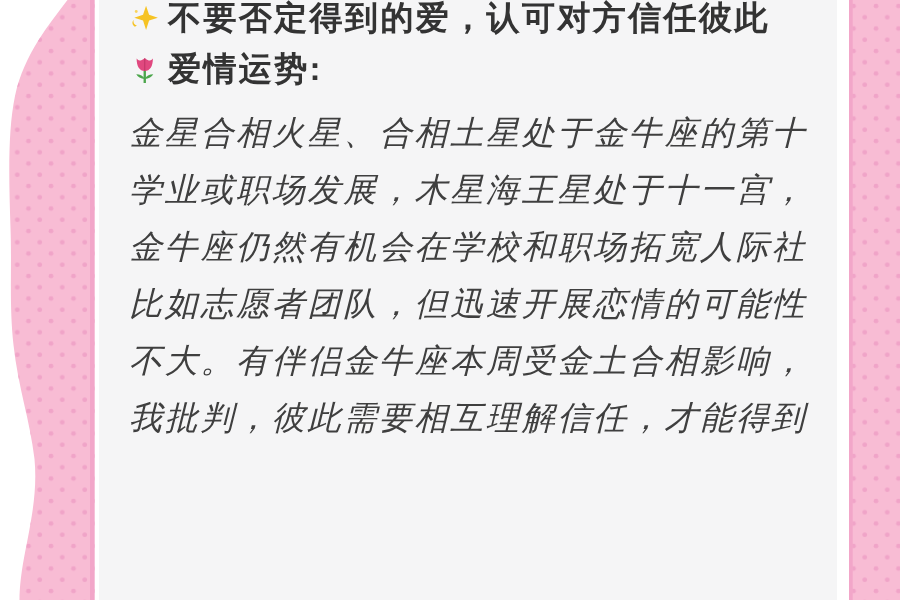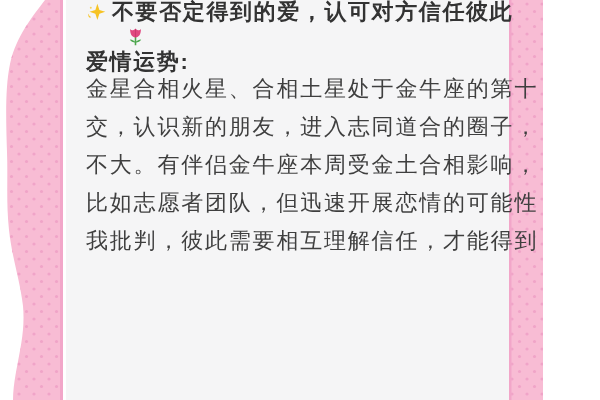--- a/index.html
+++ b/index.html
@@ -11,46 +11,46 @@
     --heading-text-color:#333333;
     --body-text-color:#3f3f3f;
   }
   *{margin:0;padding:0;box-sizing:border-box;}
   html,body{width:600px;height:400px;overflow:hidden;}
   body{
     background:var(--page-background);
     font-family:"Liberation Sans","DejaVu Sans",sans-serif;
     position:relative;
   }
-  .stage{position:absolute;inset:0;width:543px;height:400px;overflow:hidden;}
+  .stage{position:absolute;inset:0;width:600px;height:400px;overflow:hidden;}
   .card{
     position:absolute;top:0;bottom:0;left:66px;width:492px;
     background:var(--card-background);
   }
   .decor{position:absolute;top:0;height:400px;}
   .decor-left{left:0;width:70px;}
   .decor-right{right:0;width:35px;}
   .band-fill{fill:var(--border-pink);}
   .band-edge{fill:var(--border-edge-pink);}
   .dot{fill:var(--border-dot-pink);}
   .row{
     position:absolute;left:86px;height:40px;
     display:flex;align-items:center;white-space:nowrap;
   }
   .row-headline{top:-8px;}
-  .row-section{top:26px;flex-direction:column;}
+  .row-section{top:26px;}
   .hicon{width:21px;height:21px;margin-right:5px;flex:0 0 auto;}
   .htext{
     font-size:22px;font-weight:700;letter-spacing:1.6px;
     color:var(--heading-text-color);
   }
   .para{position:absolute;left:86px;top:70px;width:460px;}
   .line{
     height:38px;line-height:38px;font-size:22px;letter-spacing:1.8px;
-    color:var(--body-text-color);white-space:nowrap;
+    color:var(--body-text-color);white-space:nowrap;font-style:italic;
   }
 </style>
 </head>
 <body>
 
 <div class="stage">
 
   <div class="card"></div>
 
   <svg class="decor decor-left" viewBox="0 0 70 400" preserveAspectRatio="none" aria-hidden="true">
@@ -92,19 +92,20 @@
       <path d="M12 19 C9 19 6.5 17.5 5.5 15.5 C8.5 15.5 11 17 12 19 Z" fill="#4ca64c"></path>
       <path d="M12 19 C15 19 17.5 17.5 18.5 15.5 C15.5 15.5 13 17 12 19 Z" fill="#4ca64c"></path>
       <path d="M5.8 3.5 C5.8 9.5 8 13 12 13 C16 13 18.2 9.5 18.2 3.5 C16.5 5.8 15 5.2 12 3.2 C9 5.2 7.5 5.8 5.8 3.5 Z" fill="#e0487f"></path>
       <path d="M12 3.2 L12 13" stroke="#c23568" stroke-width="0.8"></path>
     </svg>
     <span class="htext">爱情运势:</span>
   </div>
 
   <div class="para">
     <div class="line">金星合相火星、合相土星处于金牛座的第十</div>
-    <div class="line">交，认识新的朋友，进入志同道合的圈子，</div>
+    <div class="line">学业或职场发展，木星海王星处于十一宫，</div>
+    <div class="line">金牛座仍然有机会在学校和职场拓宽人际社</div>
+    <div class="line">比如志愿者团队，但迅速开展恋情的可能性</div>
     <div class="line">不大。有伴侣金牛座本周受金土合相影响，</div>
-    <div class="line">比如志愿者团队，但迅速开展恋情的可能性</div>
     <div class="line">我批判，彼此需要相互理解信任，才能得到</div>
   </div>
 
 </div>
 
 </body></html>

